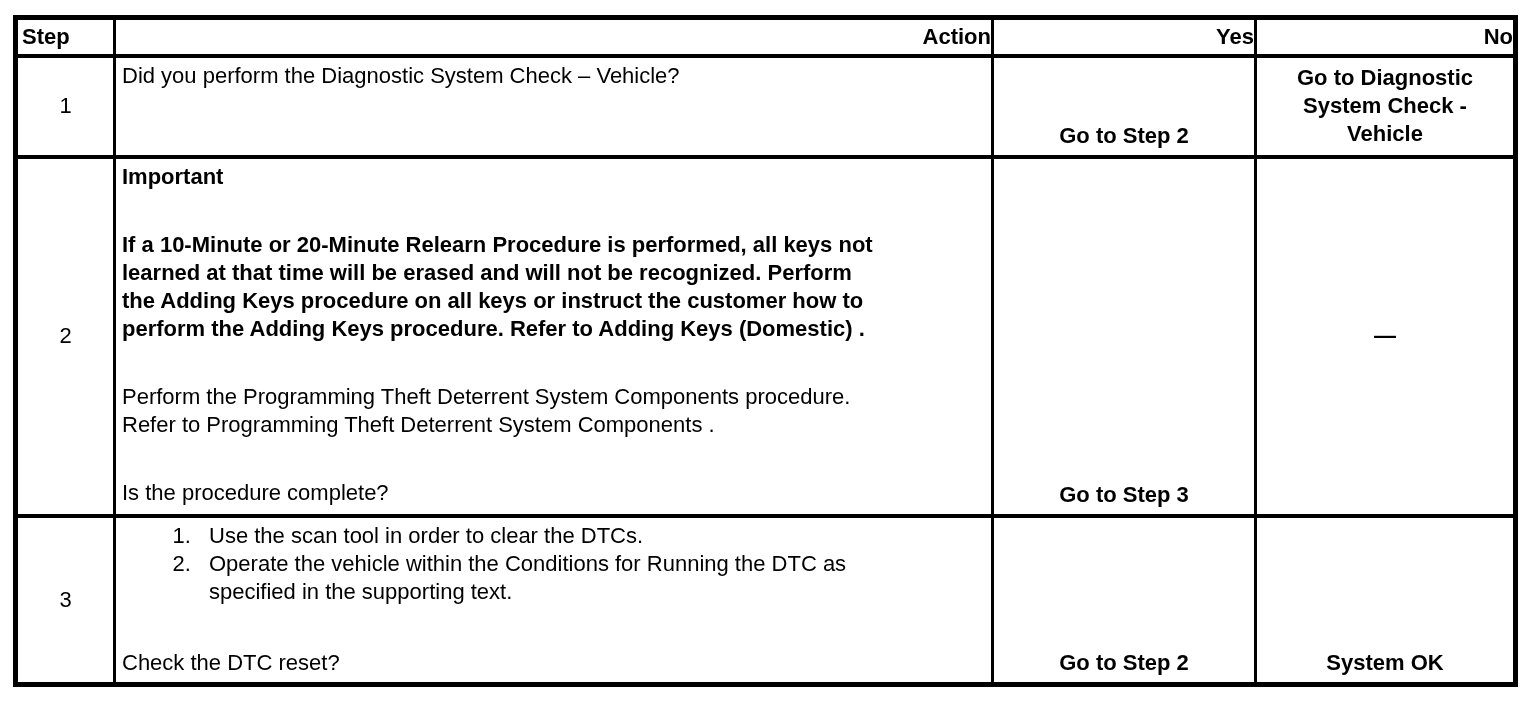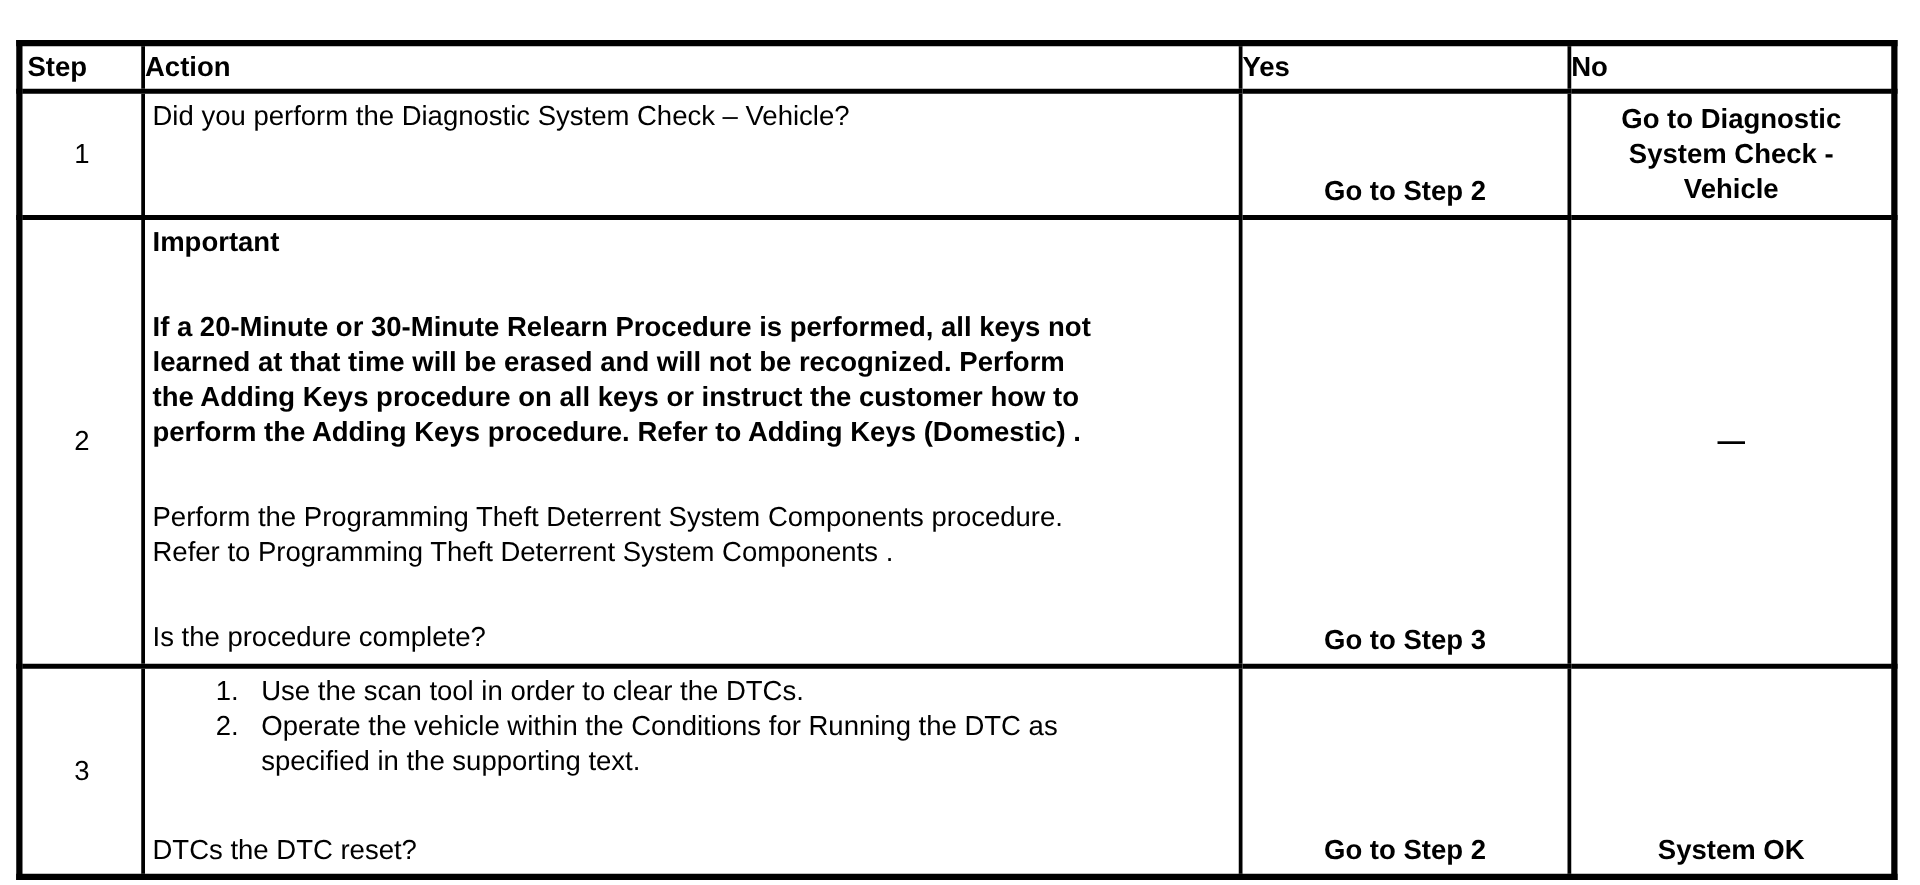--- a/index.html
+++ b/index.html
@@ -12,21 +12,21 @@
     width: 1536px;
     height: 708px;
     background: #ffffff;
     overflow: hidden;
     font-family: "Liberation Sans", "DejaVu Sans", sans-serif;
     color: #000000;
   }
   table.diag {
     position: absolute;
     left: 13px;
-    top: 32px;
+    top: 15px;
     width: 1500px;
     border-collapse: collapse;
     table-layout: fixed;
     border: 5px solid #000000;
     font-size: 22px;
     line-height: 28px;
   }
   col.c-step   { width: 99px;  }
   col.c-action { width: 878px; }
   col.c-yes    { width: 263px; }
@@ -40,21 +40,21 @@
   }
   tr.hdr-row { height: 38px; }
   tr.row-1   { height: 100px; }
   tr.row-2   { height: 359px; }
   tr.row-3   { height: 169px; }
   tr.hdr-row th { border-bottom-width: 4px; }
   tr.row-1 td, tr.row-2 td, tr.row-3 td { border-top-width: 4px; }
 
   th {
     font-weight: bold;
-    text-align: left;
+    text-align: right;
     vertical-align: middle;
   }
   th.step-h {
     text-align: left;
     padding-left: 4px;
   }
 
   td.step-cell {
     text-align: center;
     vertical-align: middle;
@@ -127,42 +127,42 @@
         <td class="yes-cell">Go to Step 2</td>
         <td class="no-cell v-mid">Go to Diagnostic
 System Check -
 Vehicle</td>
       </tr>
       <tr class="row-2">
         <td class="step-cell">2</td>
         <td class="action-cell">
           <div class="action-flex af-r2">
             <p class="bold">Important</p>
-            <p class="bold">If a 20-Minute or 30-Minute Relearn Procedure is performed, all keys not
+            <p class="bold">If a 10-Minute or 20-Minute Relearn Procedure is performed, all keys not
 learned at that time will be erased and will not be recognized. Perform
 the Adding Keys procedure on all keys or instruct the customer how to
 perform the Adding Keys procedure. Refer to Adding Keys (Domestic) .</p>
             <p>Perform the Programming Theft Deterrent System Components procedure.
 Refer to Programming Theft Deterrent System Components .</p>
             <p>Is the procedure complete?</p>
           </div>
         </td>
         <td class="yes-cell">Go to Step 3</td>
         <td class="no-cell v-mid">—</td>
       </tr>
       <tr class="row-3">
         <td class="step-cell">3</td>
         <td class="action-cell">
           <div class="action-flex af-r3">
             <ol class="action-list">
               <li>Use the scan tool in order to clear the DTCs.</li>
               <li>Operate the vehicle within the Conditions for Running the DTC as
 specified in the supporting text.</li>
             </ol>
-            <p>DTCs the DTC reset?</p>
+            <p>Check the DTC reset?</p>
           </div>
         </td>
         <td class="yes-cell">Go to Step 2</td>
         <td class="no-cell">System OK</td>
       </tr>
     </tbody>
   </table>
 </div>
 
 </body></html>

